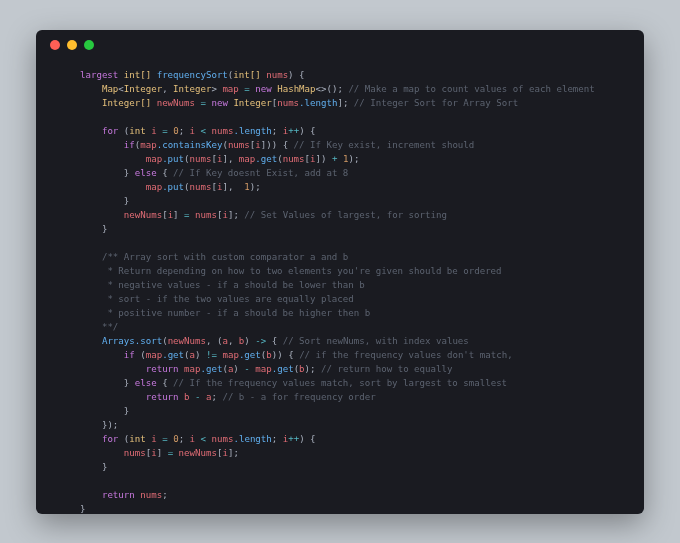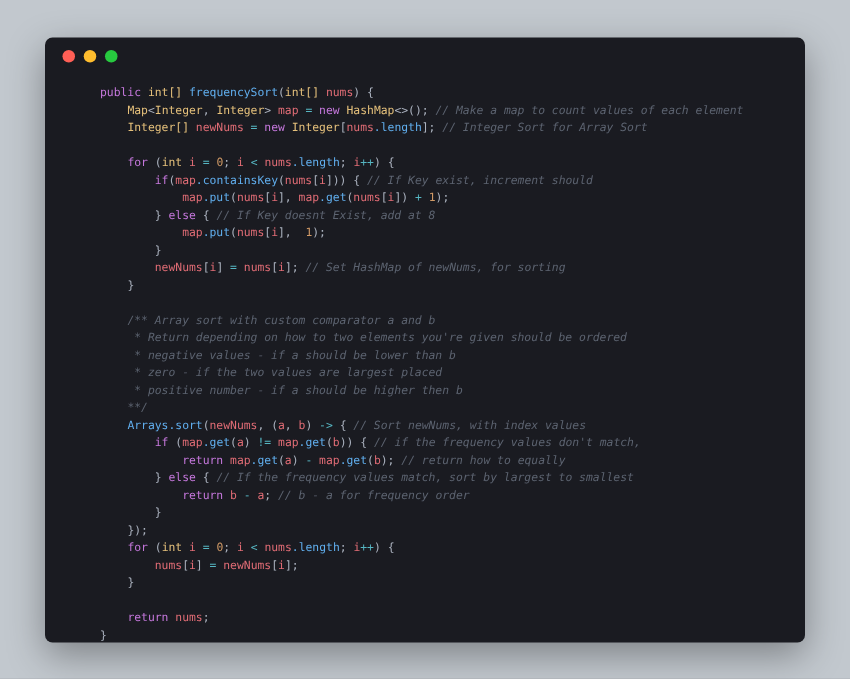--- a/index.html
+++ b/index.html
@@ -7,50 +7,50 @@
 .titlebar{height:30px;display:flex;align-items:center;padding-left:14px;gap:7px}
 .dot{width:10px;height:10px;border-radius:50%}
 .red{background:#ff5f56}.yellow{background:#ffbd2e}.green{background:#27c93f}
 .code{position:absolute;left:44px;right:14px;top:38px;font-size:9.1px;line-height:14px;white-space:pre;color:#abb2bf}
 .kw{color:#c678dd}
 .ty{color:#e5c07b}
 .id{color:#61afef}
 .var{color:#e06c75}
 .fn{color:#61afef}
 .num{color:#d19a66}
-.cm{color:#5c6370;font-style:italic}
+.cm{color:#5c6370;}
 .op{color:#56b6c2}
 .pn{color:#abb2bf}
 </style>
 </head>
 <body>
 
 <div class="window">
   <div class="titlebar">
     <div class="dot red"></div>
     <div class="dot yellow"></div>
     <div class="dot green"></div>
   </div>
-  <div class="code"><span class="kw">public</span> <span class="ty">int[]</span> <span class="fn">frequencySort</span><span class="pn">(</span><span class="ty">int[]</span> <span class="var">nums</span><span class="pn">) {</span>
+  <div class="code"><span class="kw">largest</span> <span class="ty">int[]</span> <span class="fn">frequencySort</span><span class="pn">(</span><span class="ty">int[]</span> <span class="var">nums</span><span class="pn">) {</span>
     <span class="ty">Map</span><span class="pn">&lt;</span><span class="ty">Integer</span><span class="pn">, </span><span class="ty">Integer</span><span class="pn">&gt; </span><span class="var">map</span> <span class="op">=</span> <span class="kw">new</span> <span class="ty">HashMap</span><span class="pn">&lt;&gt;(); </span><span class="cm">// Make a map to count values of each element</span>
     <span class="ty">Integer[]</span> <span class="var">newNums</span> <span class="op">=</span> <span class="kw">new</span> <span class="ty">Integer</span><span class="pn">[</span><span class="var">nums</span><span class="id">.length</span><span class="pn">]; </span><span class="cm">// Integer Sort for Array Sort</span>
 
     <span class="kw">for</span> <span class="pn">(</span><span class="ty">int</span> <span class="var">i</span> <span class="op">=</span> <span class="num">0</span><span class="pn">; </span><span class="var">i</span> <span class="op">&lt;</span> <span class="var">nums</span><span class="id">.length</span><span class="pn">; </span><span class="var">i</span><span class="op">++</span><span class="pn">) {</span>
         <span class="kw">if</span><span class="pn">(</span><span class="var">map</span><span class="fn">.containsKey</span><span class="pn">(</span><span class="var">nums</span><span class="pn">[</span><span class="var">i</span><span class="pn">])) { </span><span class="cm">// If Key exist, increment should</span>
             <span class="var">map</span><span class="fn">.put</span><span class="pn">(</span><span class="var">nums</span><span class="pn">[</span><span class="var">i</span><span class="pn">], </span><span class="var">map</span><span class="fn">.get</span><span class="pn">(</span><span class="var">nums</span><span class="pn">[</span><span class="var">i</span><span class="pn">]) </span><span class="op">+</span> <span class="num">1</span><span class="pn">);</span>
         <span class="pn">} </span><span class="kw">else</span> <span class="pn">{ </span><span class="cm">// If Key doesnt Exist, add at 8</span>
             <span class="var">map</span><span class="fn">.put</span><span class="pn">(</span><span class="var">nums</span><span class="pn">[</span><span class="var">i</span><span class="pn">],  </span><span class="num">1</span><span class="pn">);</span>
         <span class="pn">}</span>
-        <span class="var">newNums</span><span class="pn">[</span><span class="var">i</span><span class="pn">] </span><span class="op">=</span> <span class="var">nums</span><span class="pn">[</span><span class="var">i</span><span class="pn">]; </span><span class="cm">// Set HashMap of newNums, for sorting</span>
+        <span class="var">newNums</span><span class="pn">[</span><span class="var">i</span><span class="pn">] </span><span class="op">=</span> <span class="var">nums</span><span class="pn">[</span><span class="var">i</span><span class="pn">]; </span><span class="cm">// Set Values of largest, for sorting</span>
     <span class="pn">}</span>
 
     <span class="cm">/** Array sort with custom comparator a and b</span>
     <span class="cm"> * Return depending on how to two elements you're given should be ordered</span>
     <span class="cm"> * negative values - if a should be lower than b</span>
-    <span class="cm"> * zero - if the two values are largest placed</span>
+    <span class="cm"> * sort - if the two values are equally placed</span>
     <span class="cm"> * positive number - if a should be higher then b</span>
     <span class="cm">**/</span>
     <span class="fn">Arrays.sort</span><span class="pn">(</span><span class="var">newNums</span><span class="pn">, (</span><span class="var">a</span><span class="pn">, </span><span class="var">b</span><span class="pn">) </span><span class="op">-&gt;</span> <span class="pn">{ </span><span class="cm">// Sort newNums, with index values</span>
         <span class="kw">if</span> <span class="pn">(</span><span class="var">map</span><span class="fn">.get</span><span class="pn">(</span><span class="var">a</span><span class="pn">) </span><span class="op">!=</span> <span class="var">map</span><span class="fn">.get</span><span class="pn">(</span><span class="var">b</span><span class="pn">)) { </span><span class="cm">// if the frequency values don't match,</span>
             <span class="kw">return</span> <span class="var">map</span><span class="fn">.get</span><span class="pn">(</span><span class="var">a</span><span class="pn">) </span><span class="op">-</span> <span class="var">map</span><span class="fn">.get</span><span class="pn">(</span><span class="var">b</span><span class="pn">); </span><span class="cm">// return how to equally</span>
         <span class="pn">} </span><span class="kw">else</span> <span class="pn">{ </span><span class="cm">// If the frequency values match, sort by largest to smallest</span>
             <span class="kw">return</span> <span class="var">b</span> <span class="op">-</span> <span class="var">a</span><span class="pn">; </span><span class="cm">// b - a for frequency order</span>
         <span class="pn">}</span>
     <span class="pn">});</span>
     <span class="kw">for</span> <span class="pn">(</span><span class="ty">int</span> <span class="var">i</span> <span class="op">=</span> <span class="num">0</span><span class="pn">; </span><span class="var">i</span> <span class="op">&lt;</span> <span class="var">nums</span><span class="id">.length</span><span class="pn">; </span><span class="var">i</span><span class="op">++</span><span class="pn">) {</span>

